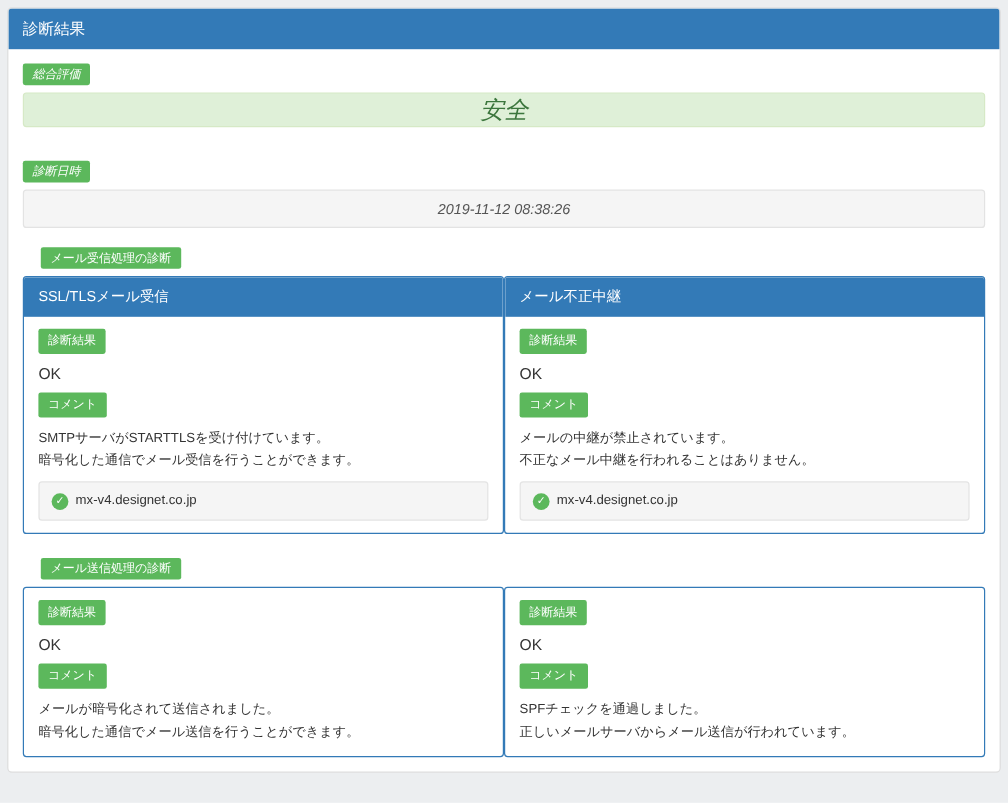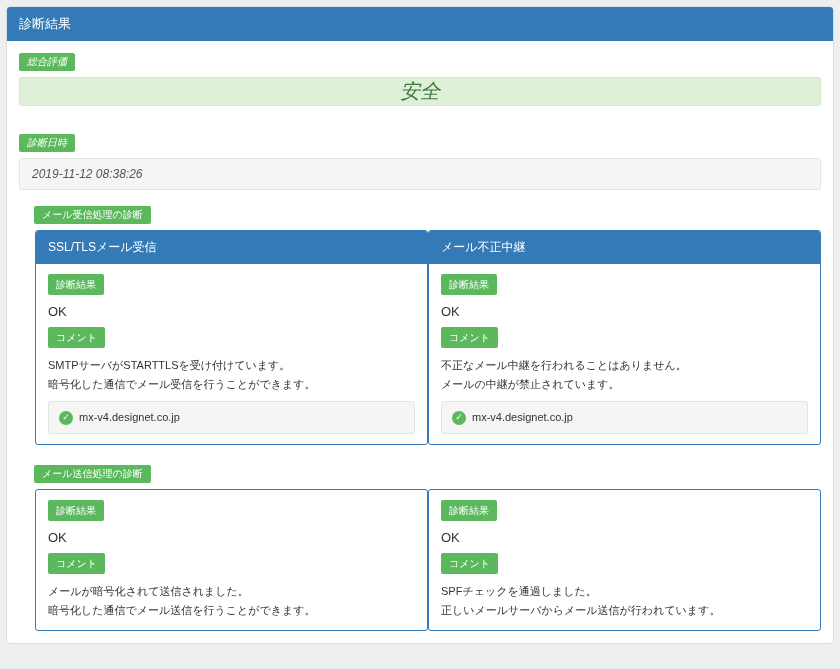--- a/index.html
+++ b/index.html
@@ -43,25 +43,25 @@
       font-size: 20px;
       border-radius: 3px;
     }
     .date-row {
       background: #f5f5f5;
       border: 1px solid #e3e3e3;
       padding: 8px 12px;
       font-size: 12px;
       color: #555;
       border-radius: 3px;
+      text-align: center;
     }
     .cards-row {
       display: flex;
       padding: 0 12px 12px 12px;
-      margin-left: 16px;
     }
     .card {
       flex: 1;
       border: 1px solid #337ab7;
       border-radius: 3px;
       background: #fff;
       overflow: hidden;
     }
     .card-header {
       background: #337ab7;
@@ -153,22 +153,22 @@
         </div>
       </div>
     </div>
     <div class="card">
       <div class="card-header">メール不正中継</div>
       <div class="card-body">
         <span class="section-badge">診断結果</span>
         <div class="status-text">OK</div>
         <span class="section-badge">コメント</span>
         <div class="comment-lines">
+          <div>メールの中継が禁止されています。</div>
           <div>不正なメール中継を行われることはありません。</div>
-          <div>メールの中継が禁止されています。</div>
         </div>
         <div class="server-box">
           <span class="check-icon">✓</span>
           <span>mx-v4.designet.co.jp</span>
         </div>
       </div>
     </div>
   </div>
 
   <div class="section-label-wrap">

